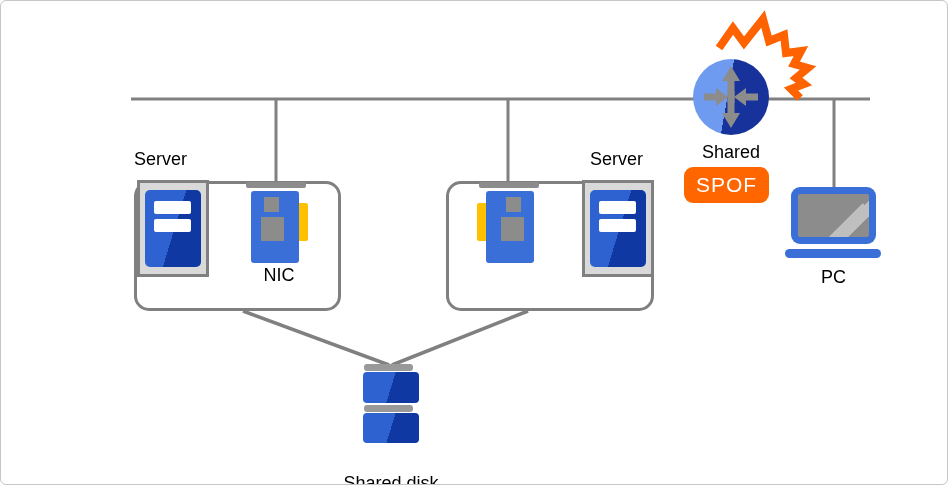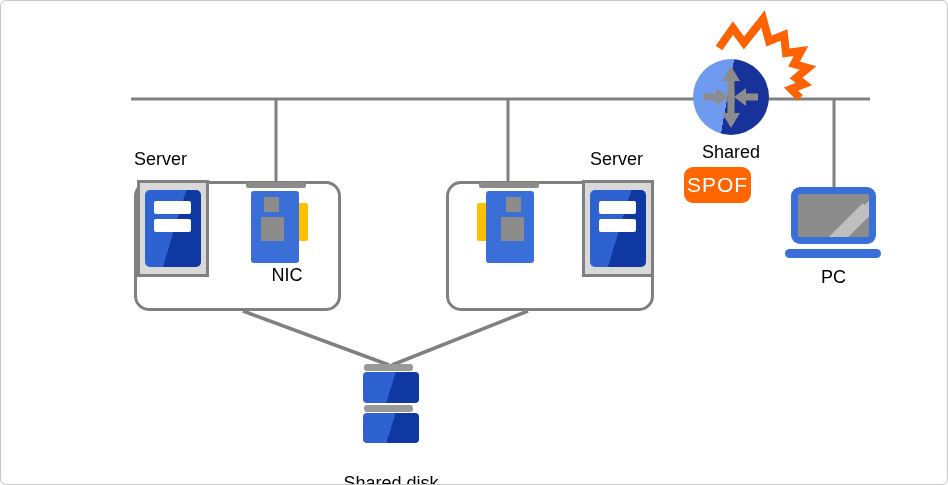--- a/index.html
+++ b/index.html
@@ -22,21 +22,21 @@
   .nic-icon{width:62px;height:86px;}
   .nic-bar{position:absolute;left:0;top:0;width:60px;height:6px;background:#8c8c8c;border-radius:2px;}
   .nic-tab{position:absolute;left:50px;top:21px;width:12px;height:38px;background:#ffc000;border-radius:2px;}
   .nic-card{position:absolute;left:5px;top:9px;width:48px;height:72px;background:#3a6fd8;border-radius:3px;}
   .nic-chip-small{position:absolute;left:13px;top:6px;width:15px;height:15px;background:#8c8c8c;}
   .nic-chip-large{position:absolute;left:10px;top:26px;width:23px;height:24px;background:#8c8c8c;}
   .mirror{transform:scaleX(-1);}
   
   .router-circle{width:76px;height:76px;border-radius:50%;
     background:linear-gradient(100deg,#6e9bf0 46%,#17339b 46%);}
-  .spof-badge{width:67px;height:36px;background:#ff6600;color:#fff;border-radius:9px;
+  .spof-badge{width:85px;height:36px;background:#ff6600;color:#fff;border-radius:9px;
     font-size:21px;letter-spacing:1px;text-align:center;line-height:36px;}
   
   .laptop-frame{width:85px;height:57px;background:#3a6fd8;border-radius:9px;}
   .laptop-screen{position:absolute;left:7px;top:7px;width:71px;height:43px;background:#8c8c8c;border-radius:2px;overflow:hidden;}
   .stripe{position:absolute;background:#bfbfbf;transform:rotate(45deg);}
   .stripe-a{width:11px;height:70px;right:8px;bottom:-20px;}
   .stripe-b{width:6px;height:70px;right:26px;bottom:-28px;}
   .laptop-base{width:96px;height:9px;background:#3a6fd8;border-radius:5px;}
   
   .disk-bar{width:49px;height:7px;background:#999999;border-radius:3px;}
@@ -91,21 +91,21 @@
     </div>
   </div>
   <div class="abs nic-icon" style="left:245px;top:181px;">
     <div class="nic-tab"></div>
     <div class="nic-card">
       <div class="nic-chip-small"></div>
       <div class="nic-chip-large"></div>
     </div>
     <div class="nic-bar"></div>
   </div>
-  <div class="abs label center" style="left:255px;top:264px;width:62px;">NIC</div>
+  <div class="abs label center" style="left:247px;top:264px;width:62px;">NIC</div>
 
   <div class="abs label" style="left:589px;top:148px;">Server</div>
   <div class="abs nic-icon mirror" style="left:476px;top:181px;">
     <div class="nic-tab"></div>
     <div class="nic-card">
       <div class="nic-chip-small"></div>
       <div class="nic-chip-large"></div>
     </div>
     <div class="nic-bar"></div>
   </div>

